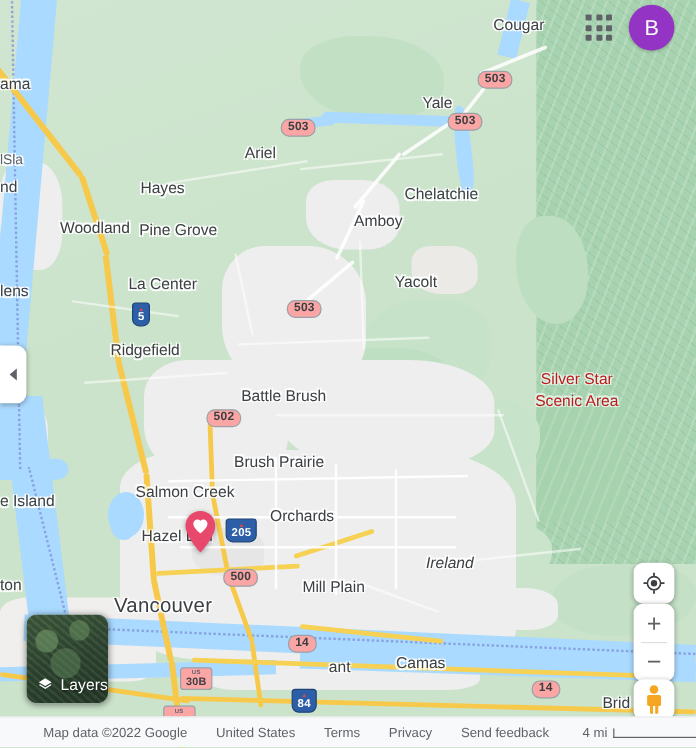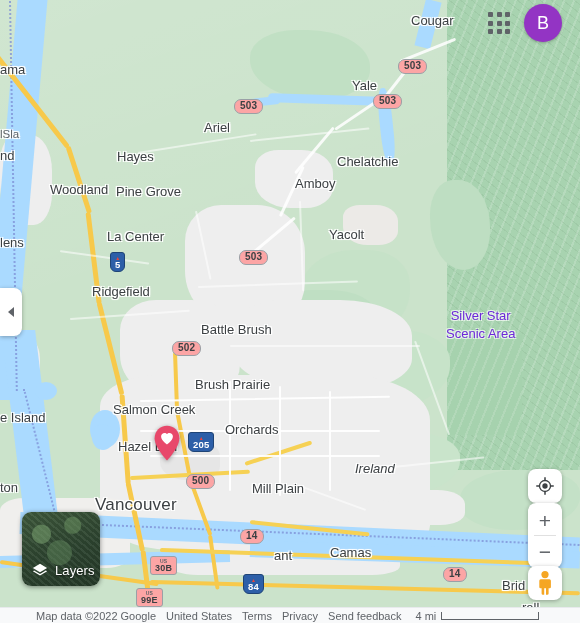--- a/index.html
+++ b/index.html
@@ -91,21 +91,21 @@
     white-space: nowrap;
     text-shadow:
       -1.2px -1.2px 0 #fff, 1.2px -1.2px 0 #fff,
       -1.2px 1.2px 0 #fff, 1.2px 1.2px 0 #fff,
       0 0 3px #fff;
     pointer-events: none;
   }
   .label.city   { font-size: 13px; color: #3c4043; }
   .label.big    { font-size: 17px; color: #3c4043; letter-spacing: .2px; }
   .label.small  { font-size: 11.5px; color: #5f6368; }
-  .label.park   { color: #6d28d9; font-size: 13px; text-align: center;
+  .label.park   { color: #b91c1c; font-size: 13px; text-align: center;
                   text-shadow: -1px -1px 0 #e6f3e8, 1px -1px 0 #e6f3e8,
                                -1px 1px 0 #e6f3e8, 1px 1px 0 #e6f3e8; }
 
   
   .shield {
     position: absolute;
     background: #fca5a5;
     border: 1.4px solid #9aa0a6;
     border-radius: 7px;
     color: #3c4043;
@@ -221,21 +221,21 @@
     width: 0; height: 0;
     border-top: 5px solid transparent;
     border-bottom: 5px solid transparent;
     border-right: 6px solid #5f6368;
   }
 
   
   #layers-button {
     position: absolute;
     left: 22px; bottom: 37px;
-    width: 78px; height: 74px;
+    width: 68px; height: 74px;
     border-radius: 9px;
     overflow: hidden;
     box-shadow: 0 1px 5px rgba(0,0,0,.45);
     cursor: pointer;
     background:
       radial-gradient(circle at 25% 30%, rgba(120,160,110,.55) 0 9px, rgba(0,0,0,0) 10px),
       radial-gradient(circle at 65% 18%, rgba(110,150,100,.5) 0 8px, rgba(0,0,0,0) 9px),
       radial-gradient(circle at 48% 55%, rgba(100,140,95,.45) 0 12px, rgba(0,0,0,0) 13px),
       repeating-linear-gradient(40deg, rgba(255,255,255,.05) 0 2px, rgba(0,0,0,.08) 2px 5px),
       linear-gradient(160deg, #3f5a3c 0%, #2d4430 55%, #263a29 100%);
@@ -292,25 +292,25 @@
   #pegman-btn {
     top: 566px;
     width: 34px; height: 34px;
     display: flex; align-items: center; justify-content: center;
   }
 
   
   #attribution {
     position: absolute;
     left: 0; right: 0; bottom: 0;
-    height: 16px;
+    height: 26px;
     background: #f8f9fa;
     display: flex;
     align-items: center;
-    gap: 10px;
+    gap: 24px;
     padding-left: 36px;
     font-size: 11px;
     color: #5f6368;
     white-space: nowrap;
     border-top: 1px solid #e8eaed;
   }
   #attribution .att-link { cursor: pointer; }
   #scale-wrap {
     display: flex;
     align-items: center;

